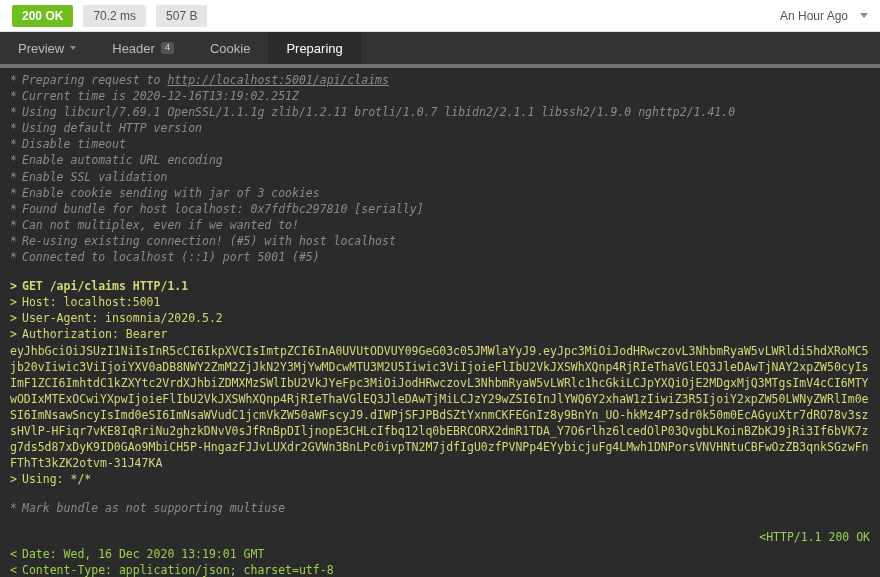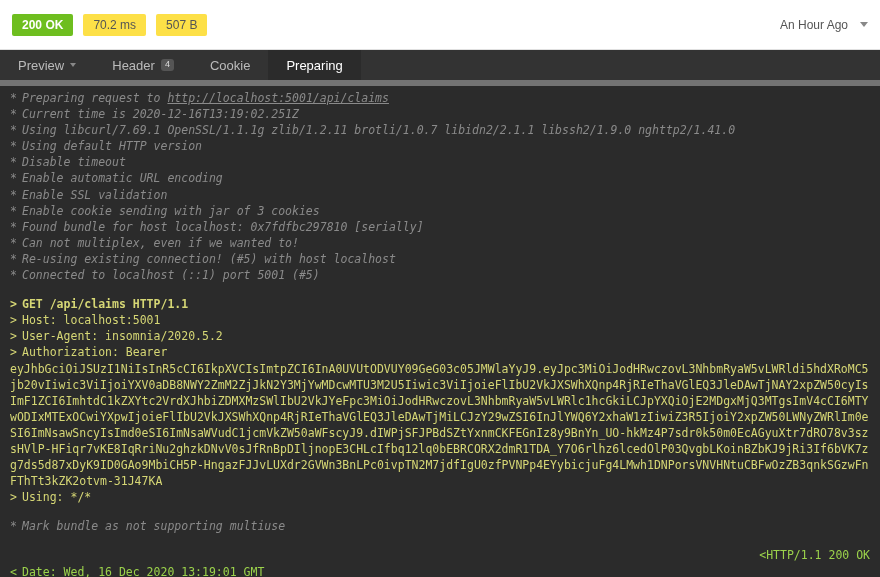--- a/index.html
+++ b/index.html
@@ -5,37 +5,37 @@
     * { margin: 0; padding: 0; box-sizing: border-box; }
     body {
       font-family: -apple-system, BlinkMacSystemFont, "Segoe UI", sans-serif;
       background: #2b2b2b;
       width: 880px;
       height: 577px;
       overflow: hidden;
     }
     .top-bar {
       background: #ffffff;
-      height: 50px;
+      height: 32px;
       display: flex;
       align-items: center;
       padding: 0 12px;
       gap: 10px;
       border-bottom: 1px solid #e0e0e0;
     }
     .status-pill {
       background: #6ebe1f;
       color: #fff;
       font-weight: 600;
       font-size: 12px;
       padding: 4px 10px;
       border-radius: 2px;
     }
     .metric-pill {
-      background: #fde047;
+      background: #e5e5e5;
       color: #555;
       font-size: 12px;
       padding: 4px 10px;
       border-radius: 2px;
     }
     .spacer { flex: 1; }
     .time-ago {
       color: #555;
       font-size: 12px;
       display: flex;
@@ -47,21 +47,21 @@
       width: 0; height: 0;
       border-left: 4px solid transparent;
       border-right: 4px solid transparent;
       border-top: 5px solid #888;
     }
     .tabs {
       background: #333;
       height: 36px;
       display: flex;
       align-items: stretch;
-      border-bottom: 6px solid #737373;
+      border-bottom: 4px solid #737373;
     }
     .tab {
       display: flex;
       align-items: center;
       padding: 0 18px;
       color: #bbb;
       font-size: 13px;
       cursor: pointer;
       gap: 6px;
     }

